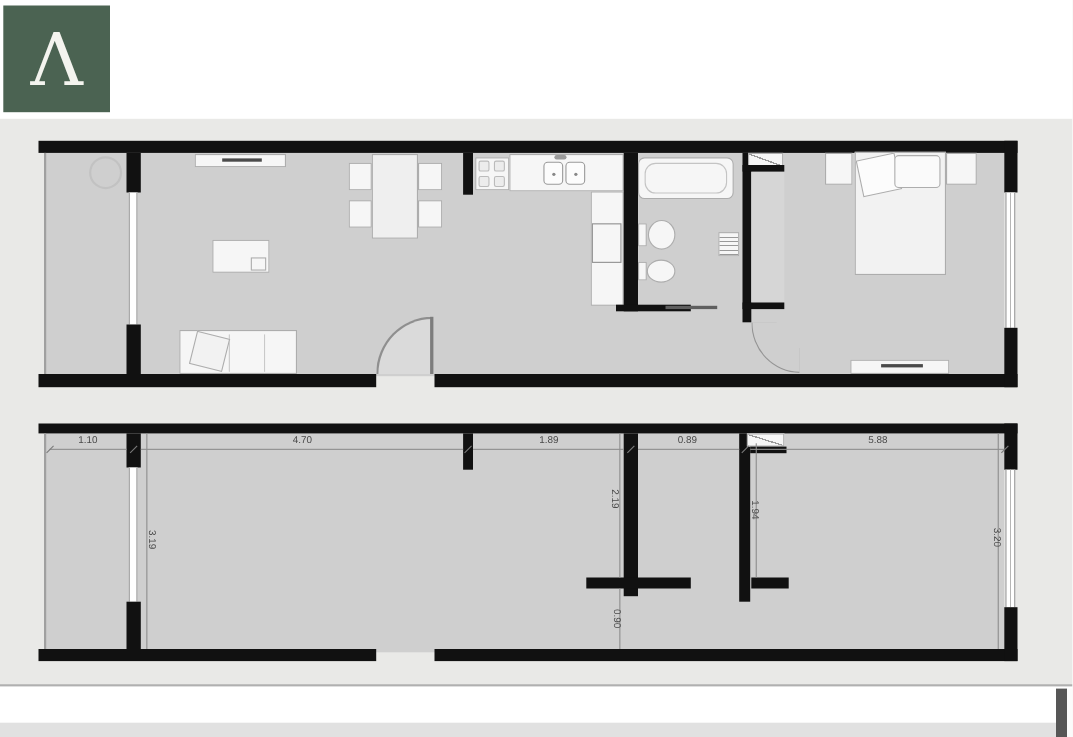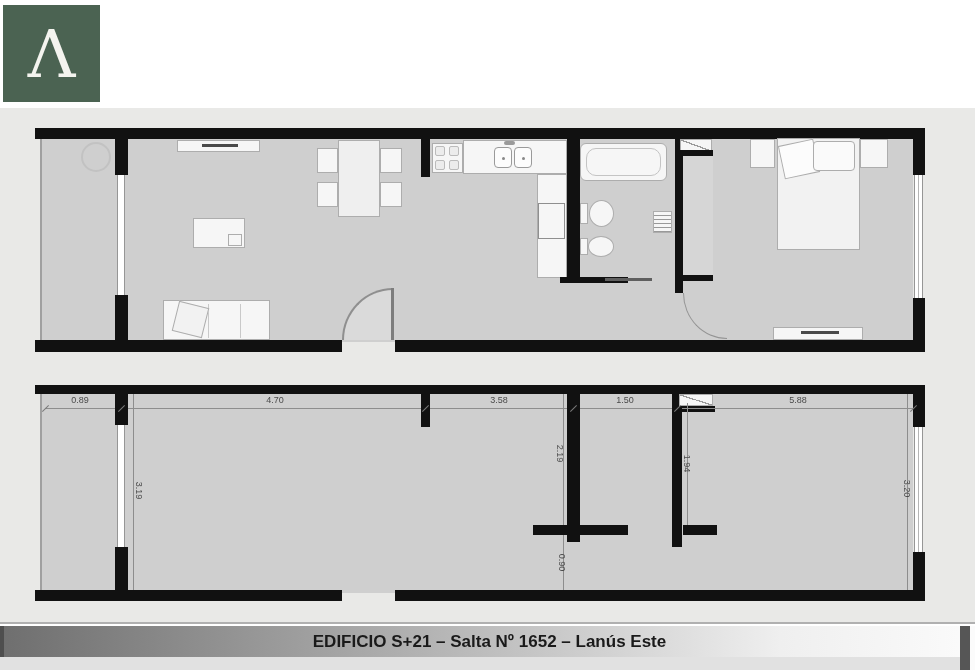--- a/index.html
+++ b/index.html
@@ -161,32 +161,29 @@
     <div class="dim-tick" style="left:534px;top:23px;"></div>
     <div class="dim-tick" style="left:638px;top:23px;"></div>
     <div class="dim-tick" style="left:874px;top:23px;"></div>
 
     <div class="dim-line" style="left:98px;top:9px;width:1px;height:196px;"></div>
     <div class="dim-line" style="left:528px;top:9px;width:1px;height:131px;"></div>
     <div class="dim-line" style="left:528px;top:150px;width:1px;height:55px;"></div>
     <div class="dim-line" style="left:652px;top:18px;width:1px;height:122px;"></div>
     <div class="dim-line" style="left:872px;top:9px;width:1px;height:196px;"></div>
 
-    <div class="dim-label" style="left:20px;top:10px;">0.89</div>
+    <div class="dim-label" style="left:20px;top:10px;">1.10</div>
     <div class="dim-label" style="left:215px;top:10px;">4.70</div>
-    <div class="dim-label" style="left:439px;top:10px;">3.58</div>
-    <div class="dim-label" style="left:565px;top:10px;">1.50</div>
+    <div class="dim-label" style="left:439px;top:10px;">1.89</div>
+    <div class="dim-label" style="left:565px;top:10px;">0.89</div>
     <div class="dim-label" style="left:738px;top:10px;">5.88</div>
     <div class="dim-label v" style="left:88px;top:100px;">3.19</div>
     <div class="dim-label v" style="left:509px;top:63px;">2.19</div>
     <div class="dim-label v" style="left:511px;top:172px;">0.90</div>
     <div class="dim-label v" style="left:636px;top:73px;">1.94</div>
     <div class="dim-label v" style="left:856px;top:98px;">3.20</div>
   </div>
 
   <div class="footer-divider"></div>
-  <div class="footer-bar">
-    <span>EDIFICIO S+21 – Salta Nº 1652 – Lanús Este</span>
-  </div>
   <div class="footer-under"></div>
   <div class="footer-right-dark"></div>
   <div class="footer-right-white"></div>
 </div>
 
 </body></html>

